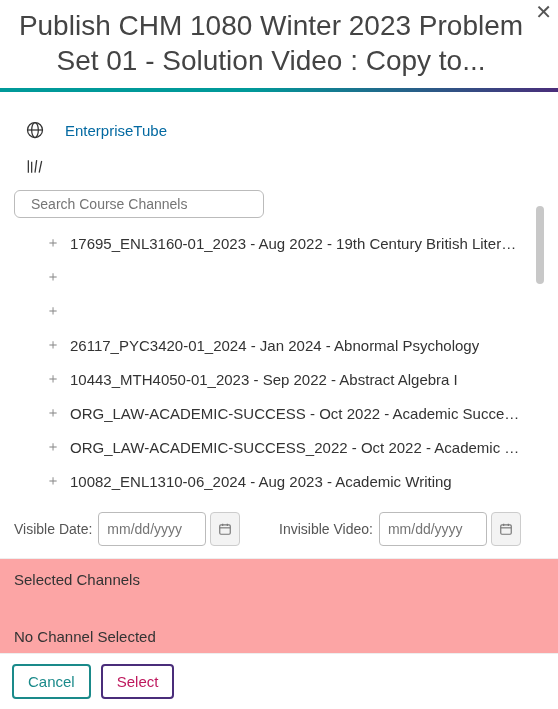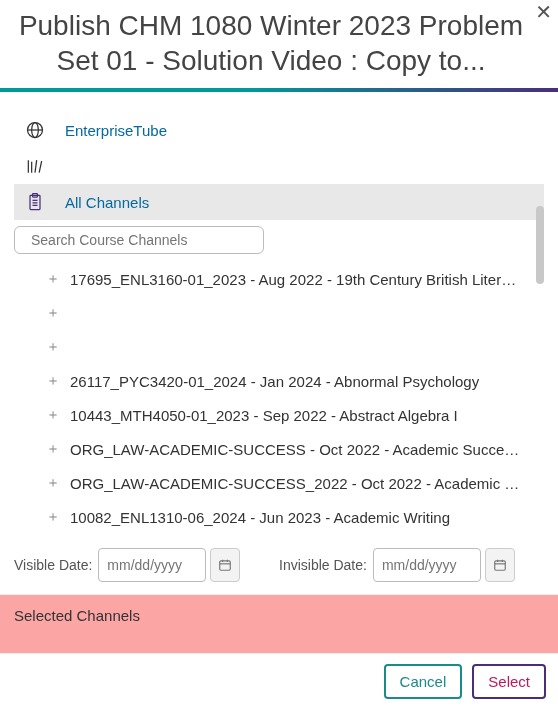--- a/index.html
+++ b/index.html
@@ -166,21 +166,20 @@
     color: #333;
     margin-top: 40px;
   }
   .footer {
     position: absolute;
     bottom: 0;
     left: 0;
     right: 0;
     padding: 10px 12px;
     display: flex;
-    justify-content: flex-end;
     gap: 10px;
     background: #fff;
     border-top: 1px solid #eee;
   }
   .btn {
     padding: 7px 14px;
     font-size: 15px;
     border-radius: 4px;
     cursor: pointer;
     background: #fff;
@@ -221,32 +220,20 @@
       <span class="ico folders-icon">
         <svg width="20" height="20" viewBox="0 0 24 24" fill="none" stroke="#333" stroke-width="1.5">
           <line x1="4" y1="20" x2="4" y2="5"></line>
           <line x1="8" y1="20" x2="8" y2="7"></line>
           <line x1="12" y1="20" x2="14" y2="5"></line>
           <line x1="17" y1="20" x2="20" y2="6"></line>
         </svg>
       </span>
     </div>
 
-    <div class="top-item selected">
-      <span class="ico clipboard-icon">
-        <svg width="20" height="20" viewBox="0 0 24 24" fill="none" stroke="#4a2d7a" stroke-width="1.5">
-          <rect x="6" y="4" width="12" height="17" rx="1"></rect>
-          <rect x="9" y="2" width="6" height="4" rx="1"></rect>
-          <line x1="9" y1="10" x2="15" y2="10"></line>
-          <line x1="9" y1="13" x2="15" y2="13"></line>
-          <line x1="9" y1="16" x2="15" y2="16"></line>
-        </svg>
-      </span>
-      <span>All Channels</span>
-    </div>
 
     <div class="search-wrap">
       <input class="search-input" type="text" placeholder="Search Course Channels" style="">
     </div>
 
     <div class="channel-list">
       <div class="channel-row">
           <span class="plus">＋</span>
           <span class="channel-label">17695_ENL3160-01_2023 - Aug 2022 - 19th Century British Literature</span>
         </div>
@@ -267,21 +254,21 @@
       <div class="channel-row">
           <span class="plus">＋</span>
           <span class="channel-label">ORG_LAW-ACADEMIC-SUCCESS - Oct 2022 - Academic Success 2...</span>
         </div>
       <div class="channel-row">
           <span class="plus">＋</span>
           <span class="channel-label">ORG_LAW-ACADEMIC-SUCCESS_2022 - Oct 2022 - Academic Suc...</span>
         </div>
       <div class="channel-row">
           <span class="plus">＋</span>
-          <span class="channel-label">10082_ENL1310-06_2024 - Jun 2023 - Academic Writing</span>
+          <span class="channel-label">10082_ENL1310-06_2024 - Aug 2023 - Academic Writing</span>
         </div>
     </div>
 
     <div class="scrollbar-track">
       <div class="scrollbar-thumb"></div>
     </div>
   </div>
 </div>
 
 <div class="date-row">
@@ -293,21 +280,21 @@
         <svg width="14" height="14" viewBox="0 0 24 24" fill="none" stroke="#777" stroke-width="2">
             <rect x="3" y="5" width="18" height="16" rx="2"></rect>
             <line x1="3" y1="10" x2="21" y2="10"></line>
             <line x1="8" y1="3" x2="8" y2="7"></line>
             <line x1="16" y1="3" x2="16" y2="7"></line>
           </svg>
       </div>
     </div>
   </div>
   <div class="date-block">
-    <span class="date-label">Invisible Date:</span>
+    <span class="date-label">Invisible Video:</span>
     <div class="date-input-wrap">
       <input class="date-input" type="text" placeholder="mm/dd/yyyy" style="">
       <div class="cal-btn">
         <svg width="14" height="14" viewBox="0 0 24 24" fill="none" stroke="#777" stroke-width="2">
             <rect x="3" y="5" width="18" height="16" rx="2"></rect>
             <line x1="3" y1="10" x2="21" y2="10"></line>
             <line x1="8" y1="3" x2="8" y2="7"></line>
             <line x1="16" y1="3" x2="16" y2="7"></line>
           </svg>
       </div>

